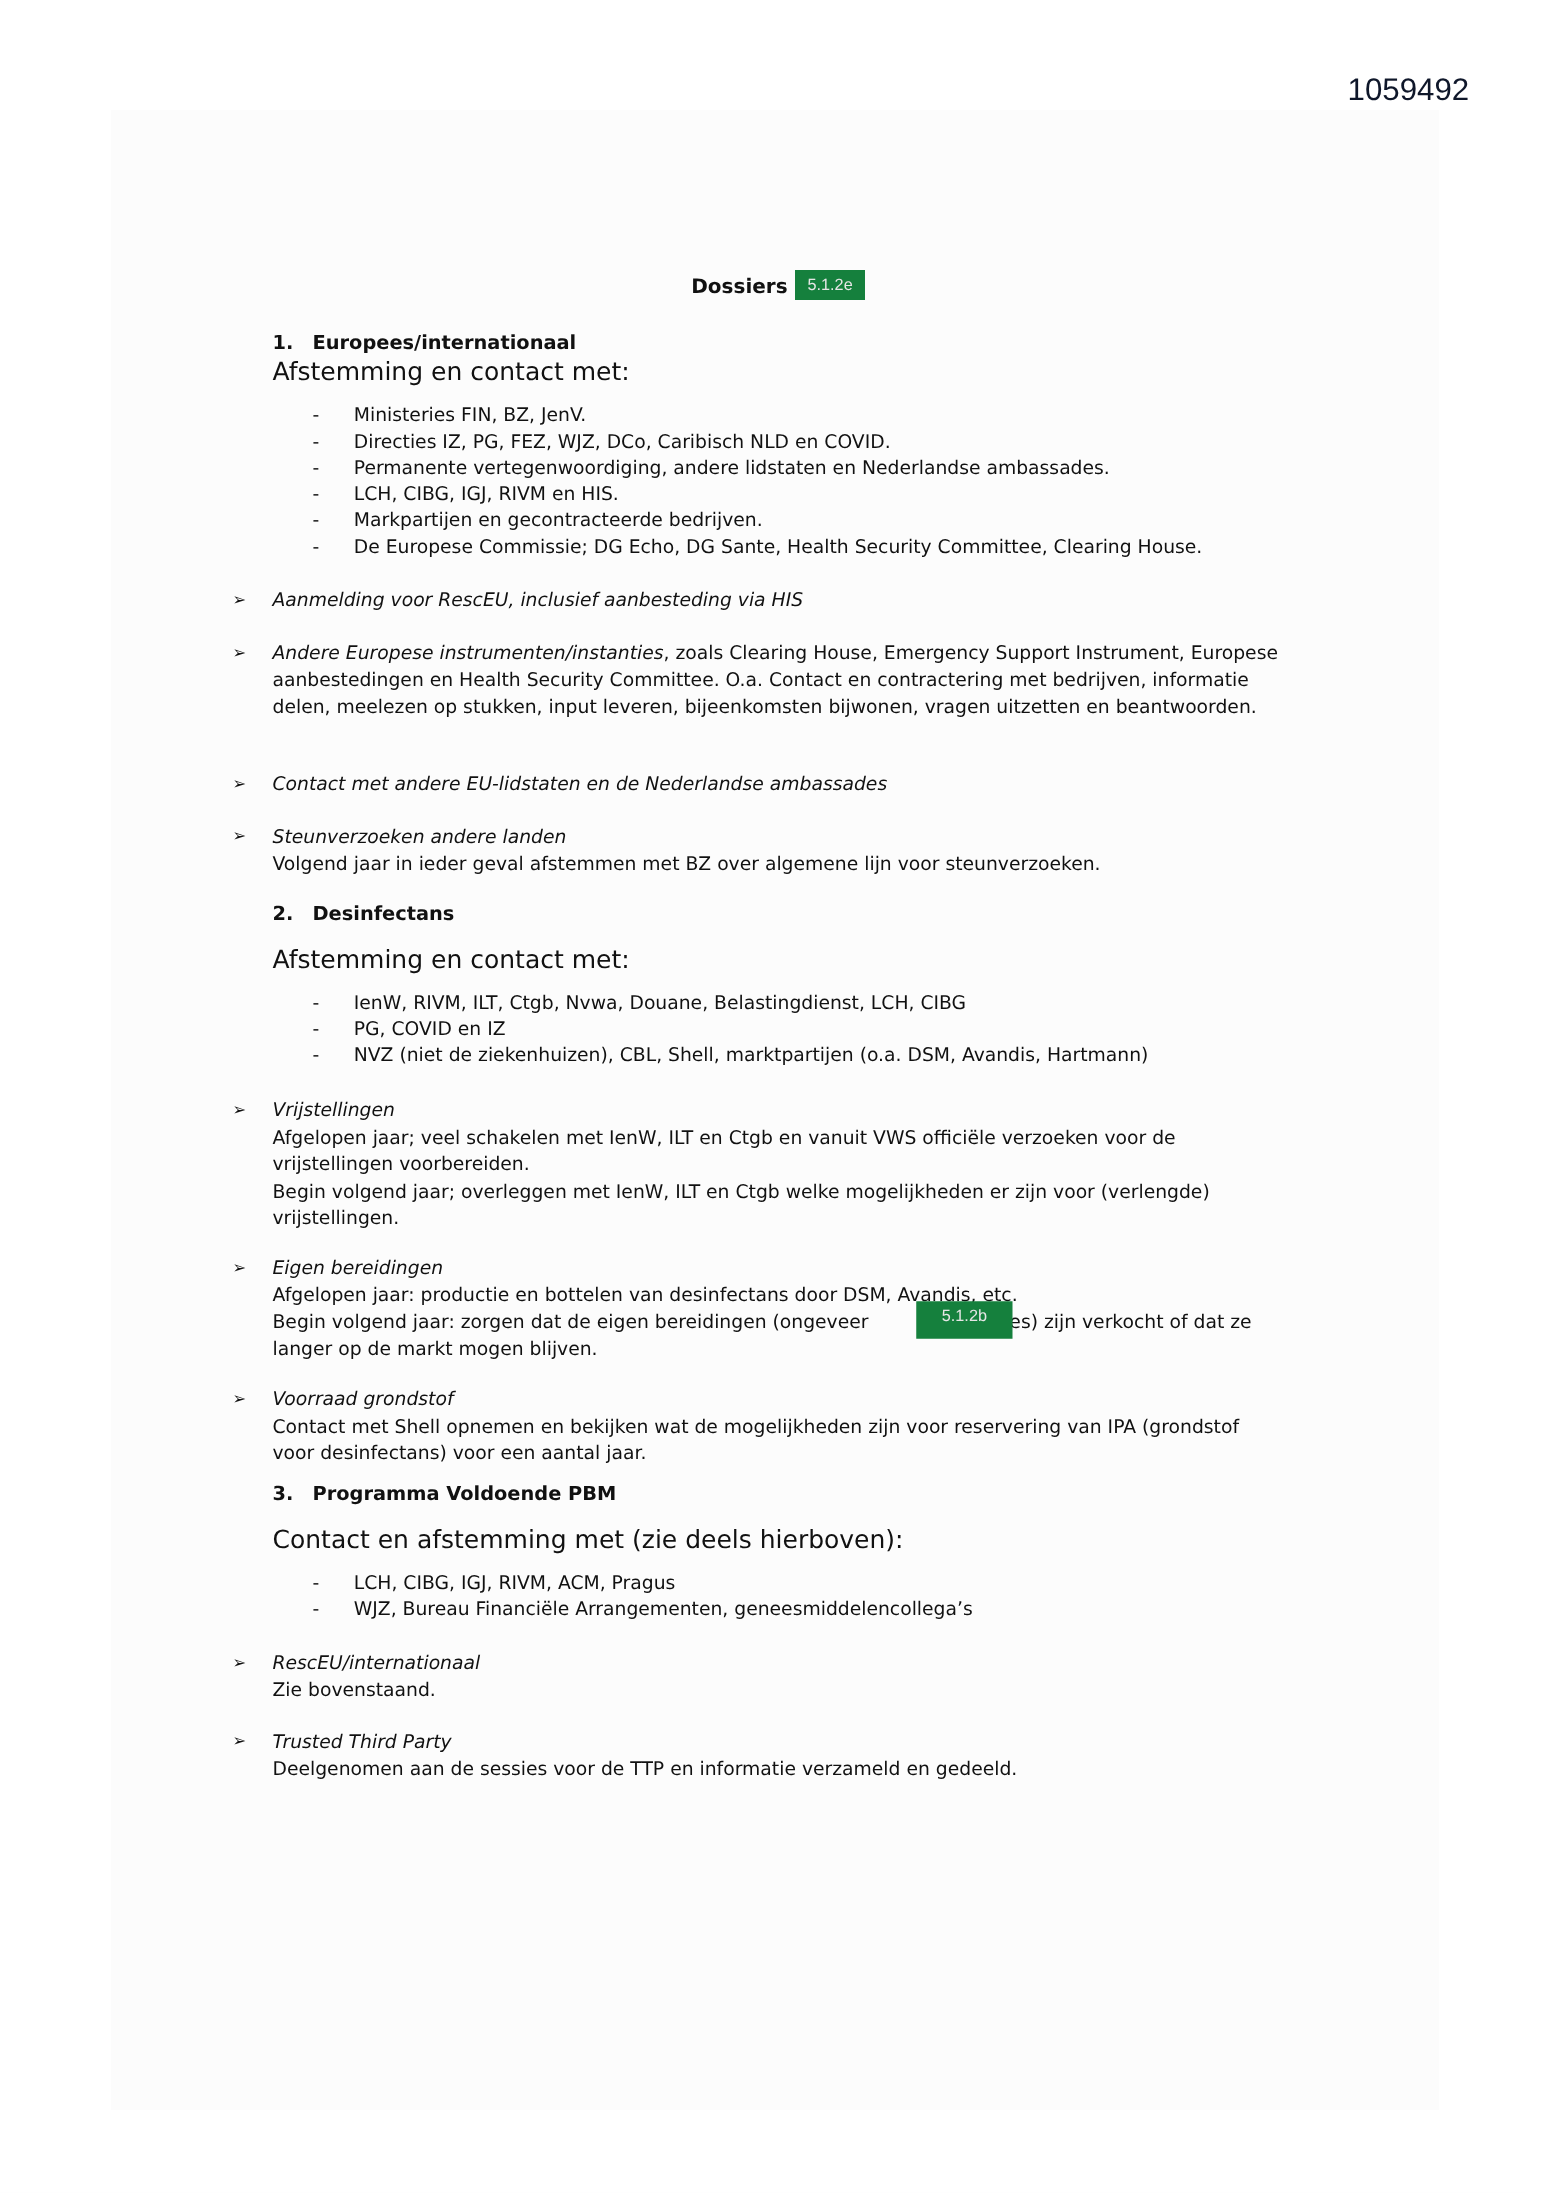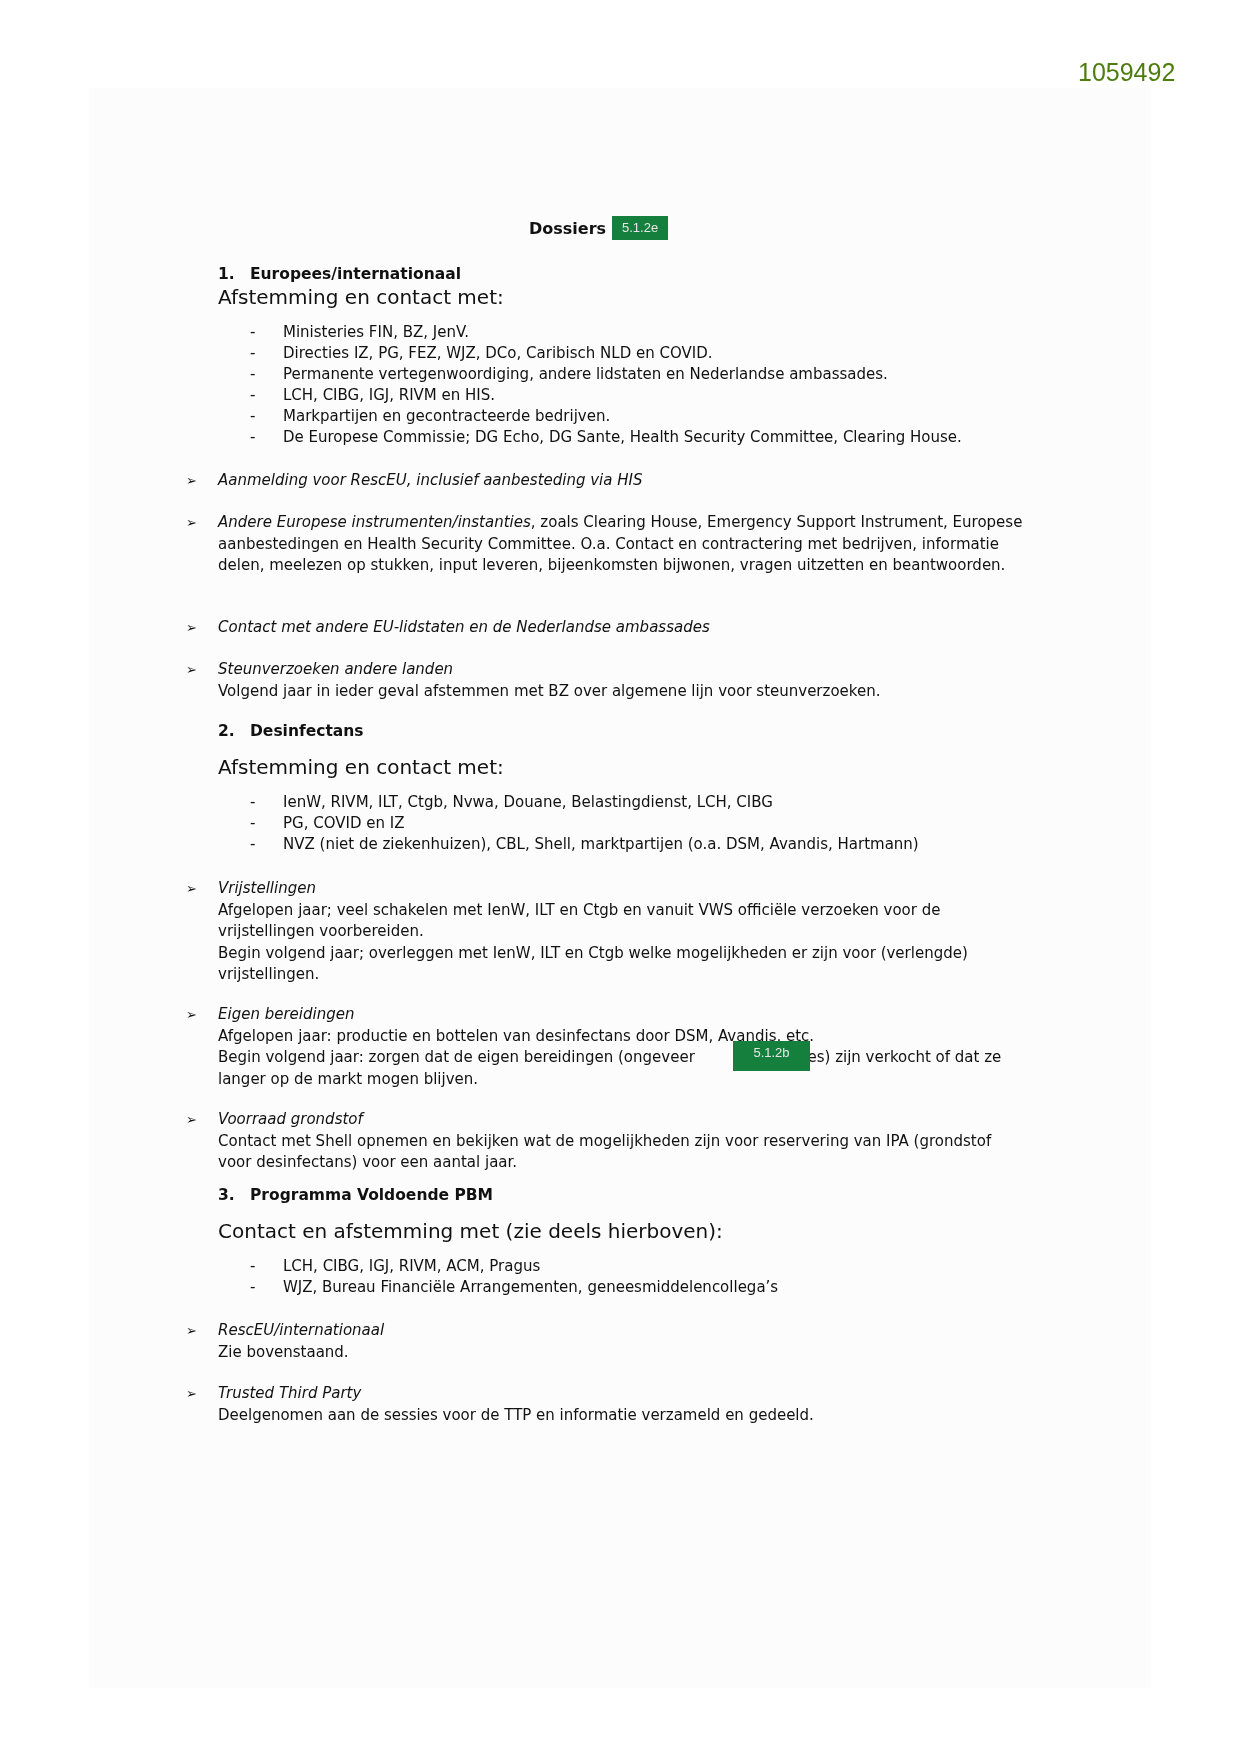--- a/index.html
+++ b/index.html
@@ -2,29 +2,29 @@
 <html><head>
   <meta charset="utf-8">
   <style>
     html, body { margin: 0; padding: 0; }
     body {
       width: 1241px; height: 1754px; background: #ffffff; position: relative;
       font-family: "DejaVu Sans", sans-serif; color: #111; overflow: hidden;
     }
     .doc-id {
       position: absolute; top: 58px; left: 1078px;
-      font-family: "Liberation Sans", sans-serif; font-size: 25px; color: #4d7c0f;
+      font-family: "Liberation Sans", sans-serif; font-size: 25px; color: #0f172a;
     }
     .page-panel {
       position: absolute; top: 88px; left: 89px; width: 1062px; height: 1600px;
       background: #fcfcfc;
     }
     .content { position: absolute; left: 0; top: 0; width: 1241px; }
     .title-row {
-      position: absolute; top: 215px; left: 529px; height: 26px;
+      position: absolute; top: 215px; left: 553px; height: 26px;
       display: flex; align-items: center; justify-content: flex-end;
     }
     .title { font-weight: bold; font-size: 16px; }
     .redact {
       display: inline-block; background: #15803d; color: #e6e6e6;
       font-family: "Liberation Sans", sans-serif; font-size: 13px;
       text-align: center;
     }
     .redact.r1 { margin-left: 6px; width: 56px; height: 24px; line-height: 24px; }
     .redact.r2 {

